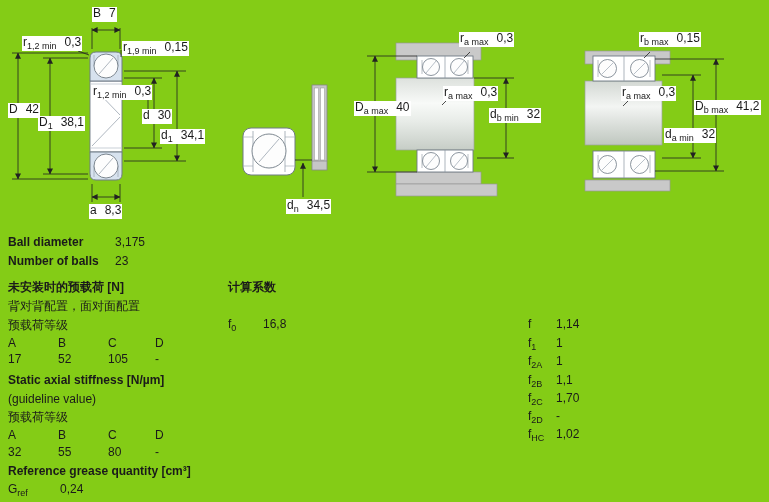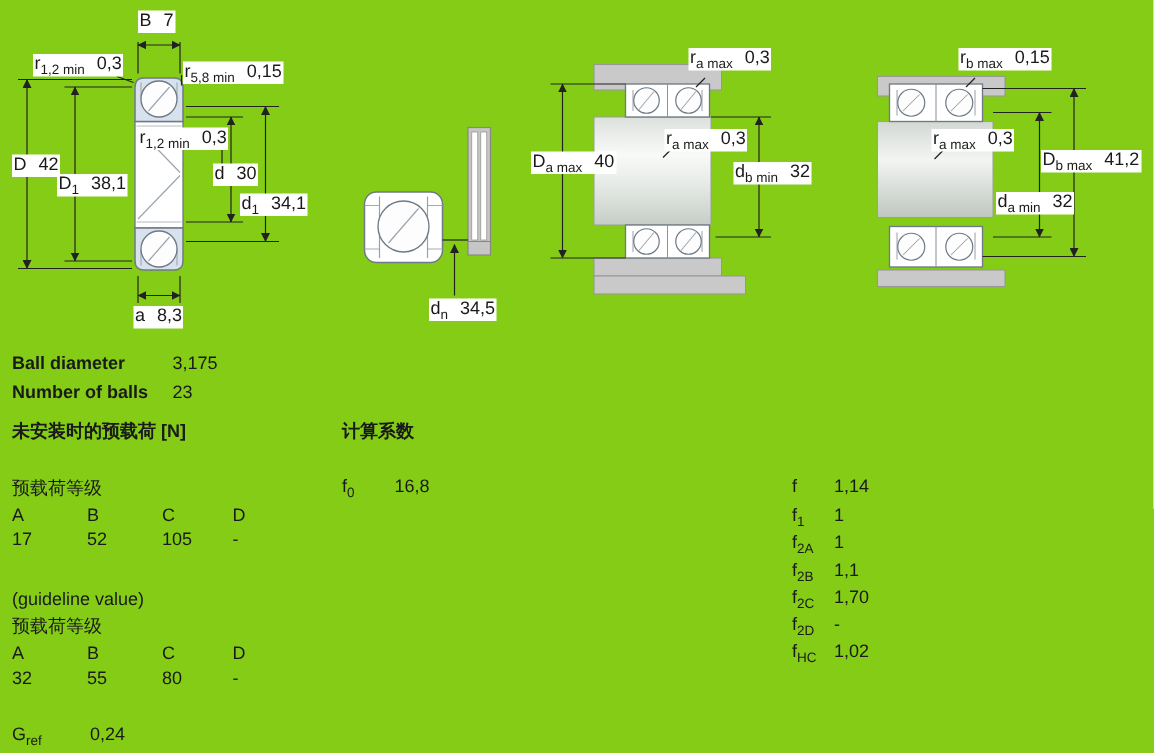--- a/index.html
+++ b/index.html
@@ -198,21 +198,21 @@
       <line x1="115" y1="34" x2="184" y2="34"></line>
       <line x1="115" y1="146" x2="184" y2="146"></line>
       <line x1="176" y1="34" x2="176" y2="146" marker-start="url(#m4)" marker-end="url(#m4)"></line>
       <line x1="110" y1="27" x2="104" y2="33"></line>
       <line x1="89" y1="75" x2="83" y2="81"></line>
     </g>
   </svg>
 
   <div class="dim" style="left:92px;top:7px"><span>B</span><sub></sub><span class="v">7</span></div>
   <div class="dim" style="left:22px;top:36px"><span>r</span><sub>1,2 min</sub><span class="v">0,3</span></div>
-  <div class="dim" style="left:122px;top:41px"><span>r</span><sub>5,8 min</sub><span class="v">0,15</span></div>
+  <div class="dim" style="left:122px;top:41px"><span>r</span><sub>1,9 min</sub><span class="v">0,15</span></div>
   <div class="dim" style="left:8px;top:103px"><span>D</span><sub></sub><span class="v">42</span></div>
   <div class="dim" style="left:38px;top:116px"><span>D</span><sub>1</sub><span class="v">38,1</span></div>
   <div class="dim" style="left:92px;top:85px"><span>r</span><sub>1,2 min</sub><span class="v">0,3</span></div>
   <div class="dim" style="left:142px;top:109px"><span>d</span><sub></sub><span class="v">30</span></div>
   <div class="dim" style="left:160px;top:129px"><span>d</span><sub>1</sub><span class="v">34,1</span></div>
   <div class="dim" style="left:89px;top:204px"><span>a</span><sub></sub><span class="v">8,3</span></div>
 
   <div class="dim" style="left:286px;top:199px"><span>d</span><sub>n</sub><span class="v">34,5</span></div>
 
   <div class="dim" style="left:459px;top:32px"><span>r</span><sub>a max</sub><span class="v">0,3</span></div>
@@ -224,37 +224,40 @@
   <div class="dim" style="left:621px;top:86px"><span>r</span><sub>a max</sub><span class="v">0,3</span></div>
   <div class="dim" style="left:694px;top:100px"><span>D</span><sub>b max</sub><span class="v">41,2</span></div>
   <div class="dim" style="left:664px;top:128px"><span>d</span><sub>a min</sub><span class="v">32</span></div>
 
   <div class="t bold" style="left:8px;top:236px">Ball diameter</div>
   <div class="t" style="left:115px;top:236px">3,175</div>
   <div class="t bold" style="left:8px;top:255px">Number of balls</div>
   <div class="t" style="left:115px;top:255px">23</div>
 
   <div class="t bold" style="left:8px;top:281px">未安装时的预载荷 [N]</div>
+  <div class="t" style="left:8px;top:300px">背对背配置，面对面配置</div>
   <div class="t" style="left:8px;top:319px">预载荷等级</div>
   <div class="t cols" style="left:8px;top:337px">
     <span>A</span><span>B</span><span>C</span><span>D</span>
   </div>
   <div class="t cols" style="left:8px;top:353px">
     <span>17</span><span>52</span><span>105</span><span>-</span>
   </div>
 
+  <div class="t bold" style="left:8px;top:374px">Static axial stiffness [N/µm]</div>
   <div class="t" style="left:8px;top:393px">(guideline value)</div>
   <div class="t" style="left:8px;top:411px">预载荷等级</div>
   <div class="t cols" style="left:8px;top:429px">
     <span>A</span><span>B</span><span>C</span><span>D</span>
   </div>
   <div class="t cols" style="left:8px;top:446px">
     <span>32</span><span>55</span><span>80</span><span>-</span>
   </div>
 
+  <div class="t bold" style="left:8px;top:465px">Reference grease quantity [cm³]</div>
   <div class="t" style="left:8px;top:483px">
     <span class="greflab"><span>G</span><sub>ref</sub></span><span>0,24</span>
   </div>
 
   <div class="t bold" style="left:228px;top:281px">计算系数</div>
   <div class="t" style="left:228px;top:318px">
     <span class="f0lab"><span>f</span><sub>0</sub></span><span>16,8</span>
   </div>
 
   <div class="t" style="left:528px;top:318px">

